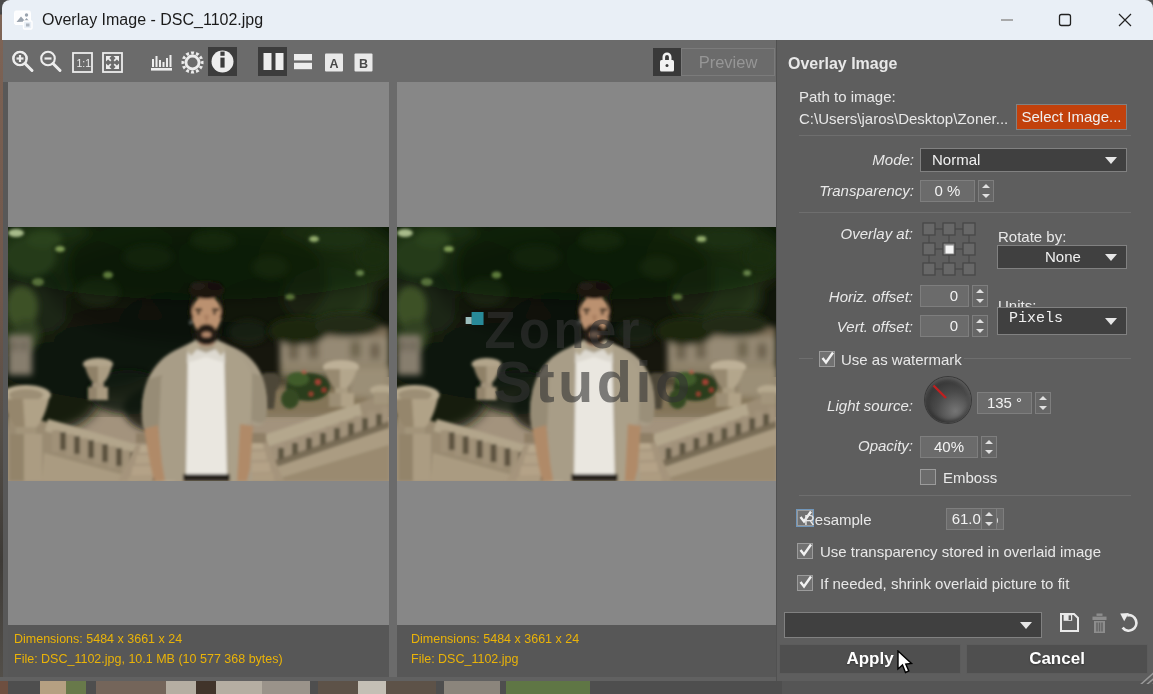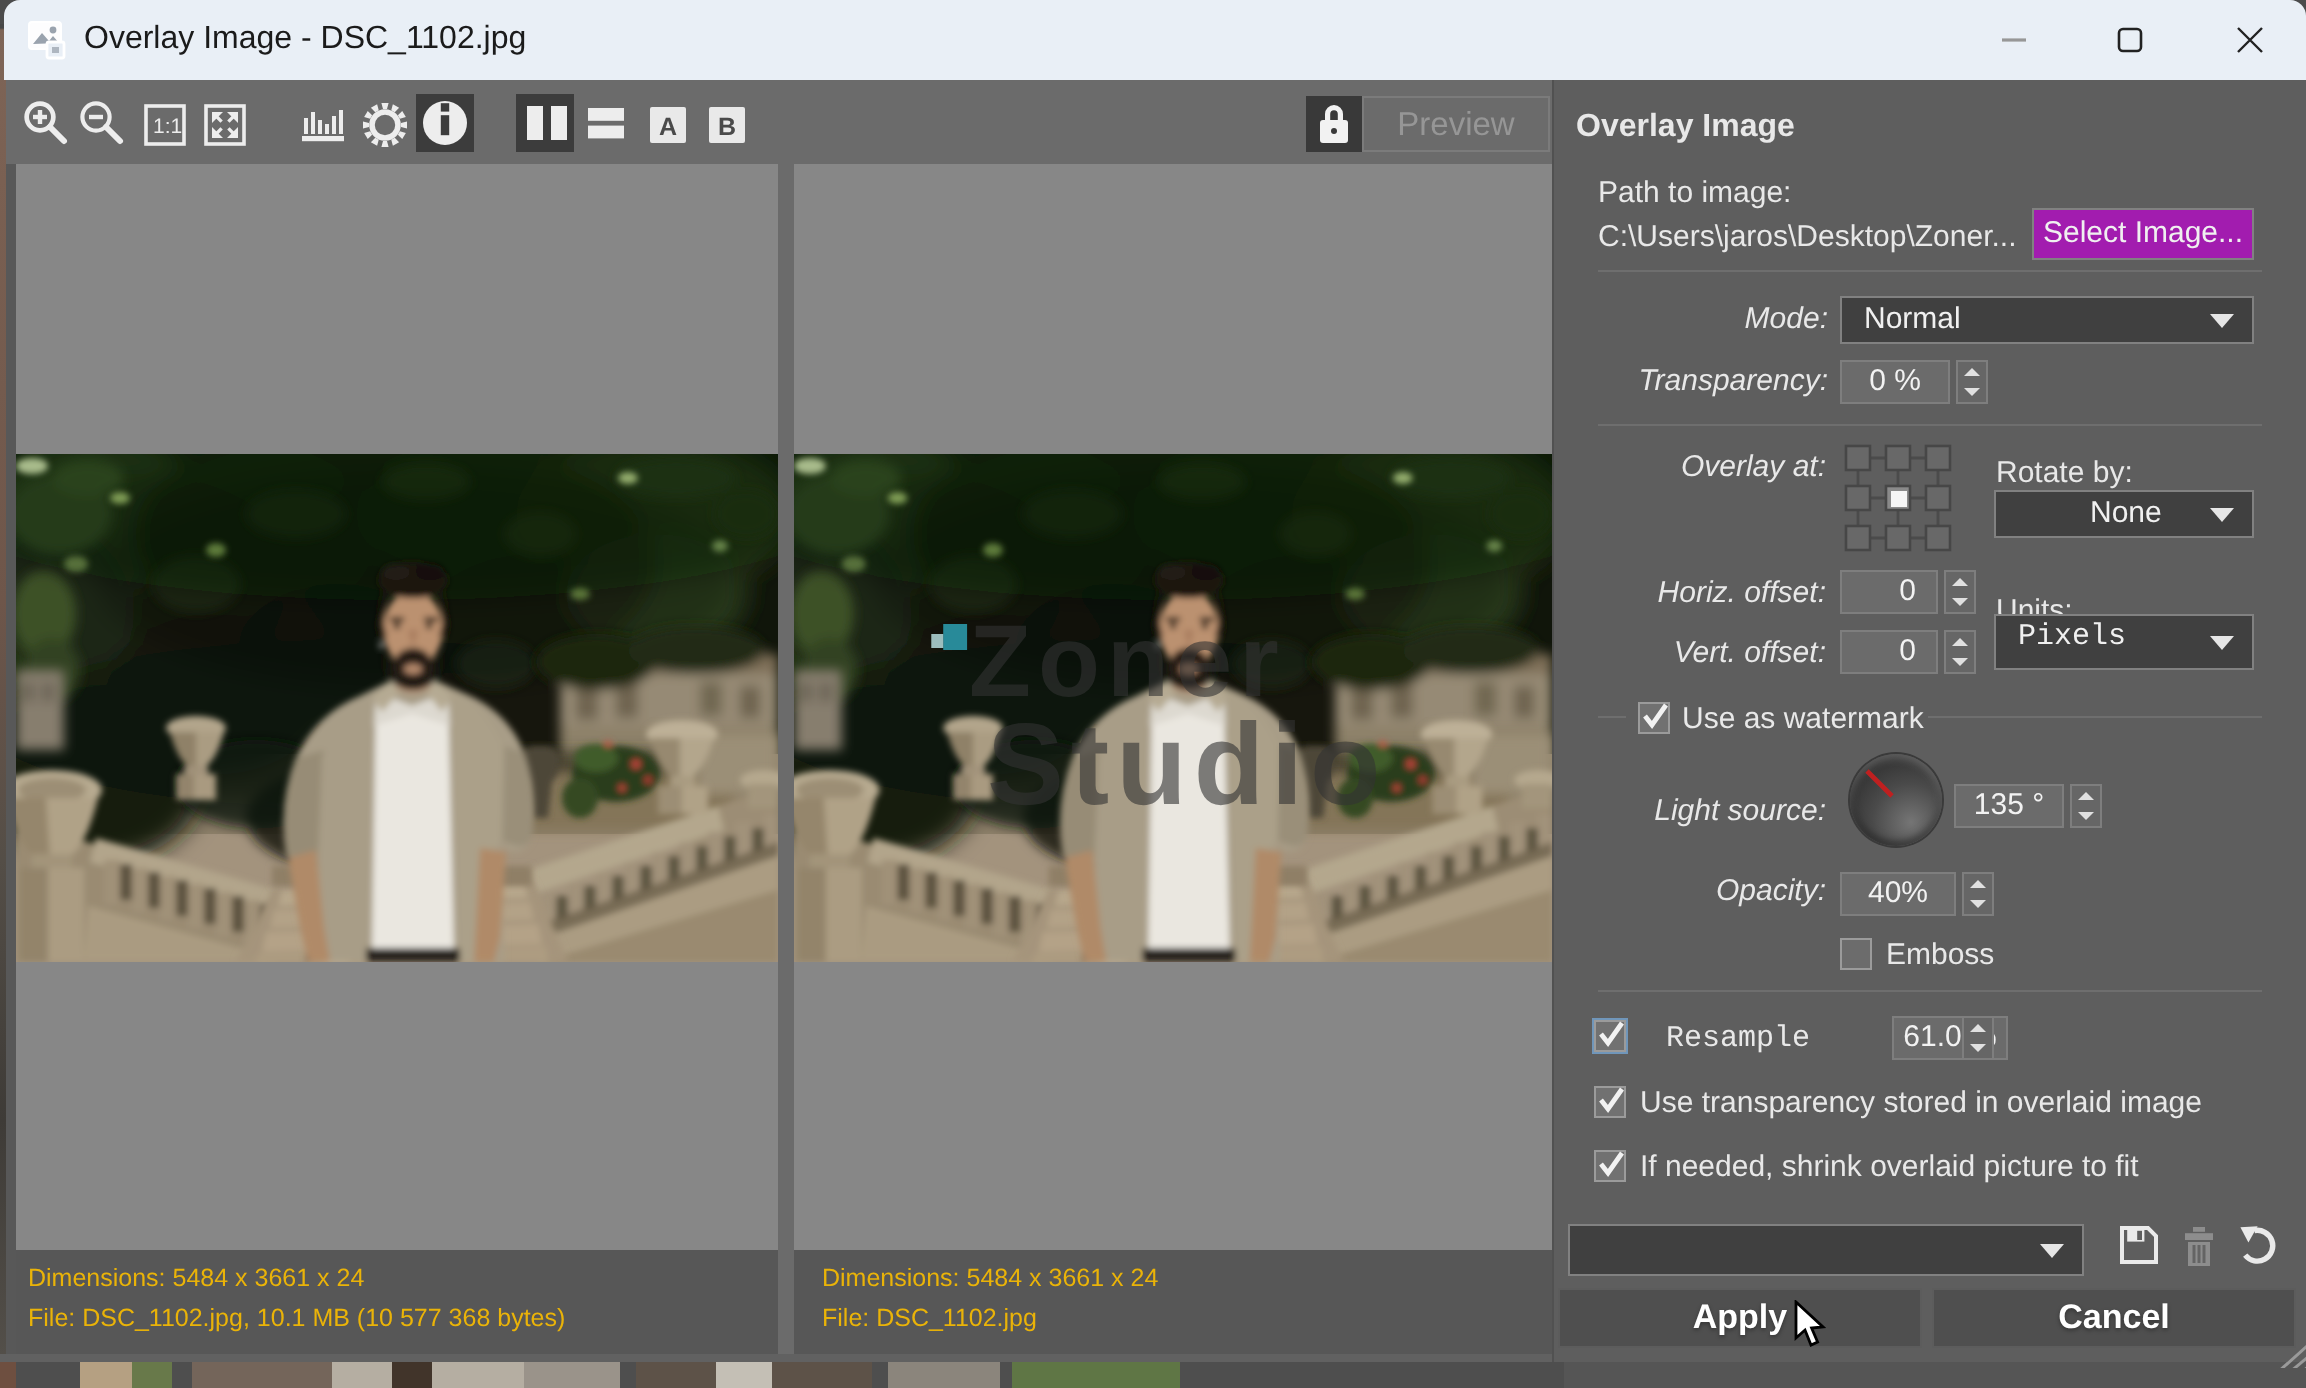--- a/index.html
+++ b/index.html
@@ -81,21 +81,21 @@
   <div class="abs" style="left:506px;top:4px;width:84px;height:13px;background:#5f7645;"></div>
 </div>
 
 <div class="abs" id="toolbar"></div>
 
 <div class="abs" id="sidebar">
 
   <div class="abs lab" style="left:11px;top:15px;font-weight:bold;font-size:16px;">Overlay Image</div>
   <div class="abs lab" style="left:22px;top:48px;">Path to image:</div>
   <div class="abs lab" style="left:22px;top:70px;">C:\Users\jaros\Desktop\Zoner...</div>
-  <div class="abs drop" style="left:239px;top:64px;width:111px;height:26px;text-align:center;line-height:24px;background:#a21caf;">Select Image...</div>
+  <div class="abs drop" style="left:239px;top:64px;width:111px;height:26px;text-align:center;line-height:24px;background:#c2410c;">Select Image...</div>
   <div class="abs sep" style="left:22px;top:95px;width:332px;"></div>
 
   <div class="abs lab rlab" style="left:0px;top:111px;width:137px;">Mode:</div>
   <div class="abs drop" style="left:143px;top:108px;width:207px;height:24px;line-height:22px;"><span style="margin-left:11px;">Normal</span><span class="tri"></span></div>
   <div class="abs lab rlab" style="left:0px;top:142px;width:137px;">Transparency:</div>
   <div class="abs field" style="left:143px;top:140px;width:55px;height:22px;line-height:20px;">0 %</div>
   <div class="abs spin" style="left:201px;top:140px;height:22px;">
       <i class="up"></i>
       <i class="dn"></i>
     </div>
@@ -170,21 +170,21 @@
       <i class="dn"></i>
     </div>
   <div class="abs cb" style="left:143px;top:429px;background:#6c6c6c;"></div>
   <div class="abs lab" style="left:166px;top:429px;">Emboss</div>
 
   <div class="abs sep" style="left:22px;top:455px;width:332px;"></div>
   <div class="abs cb" style="left:20px;top:470px;outline:1.5px solid #7096ba;"></div>
   <svg class="abs" style="left:20px;top:468px;" width="18" height="18">
       <path d="M3.5 9 L7 13.5 L14 3.5" stroke="#f2f2f2" stroke-width="2.4" fill="none"></path>
     </svg>
-  <div class="abs lab" style="left:56px;top:471px;font-family:Liberation Mono, monospace;">Resample</div>
+  <div class="abs lab" style="left:27px;top:471px;">Resample</div>
   <div class="abs field" style="left:143px;top:468px;width:58px;height:22px;line-height:20px;margin-left:26px;">61.0 %</div>
   <div class="abs spin" style="left:204px;top:468px;height:22px;">
       <i class="up"></i>
       <i class="dn"></i>
     </div>
 
   <div class="abs cb" style="left:20px;top:503px;"></div>
   <svg class="abs" style="left:20px;top:501px;" width="18" height="18">
       <path d="M3.5 9 L7 13.5 L14 3.5" stroke="#f2f2f2" stroke-width="2.4" fill="none"></path>
     </svg>

